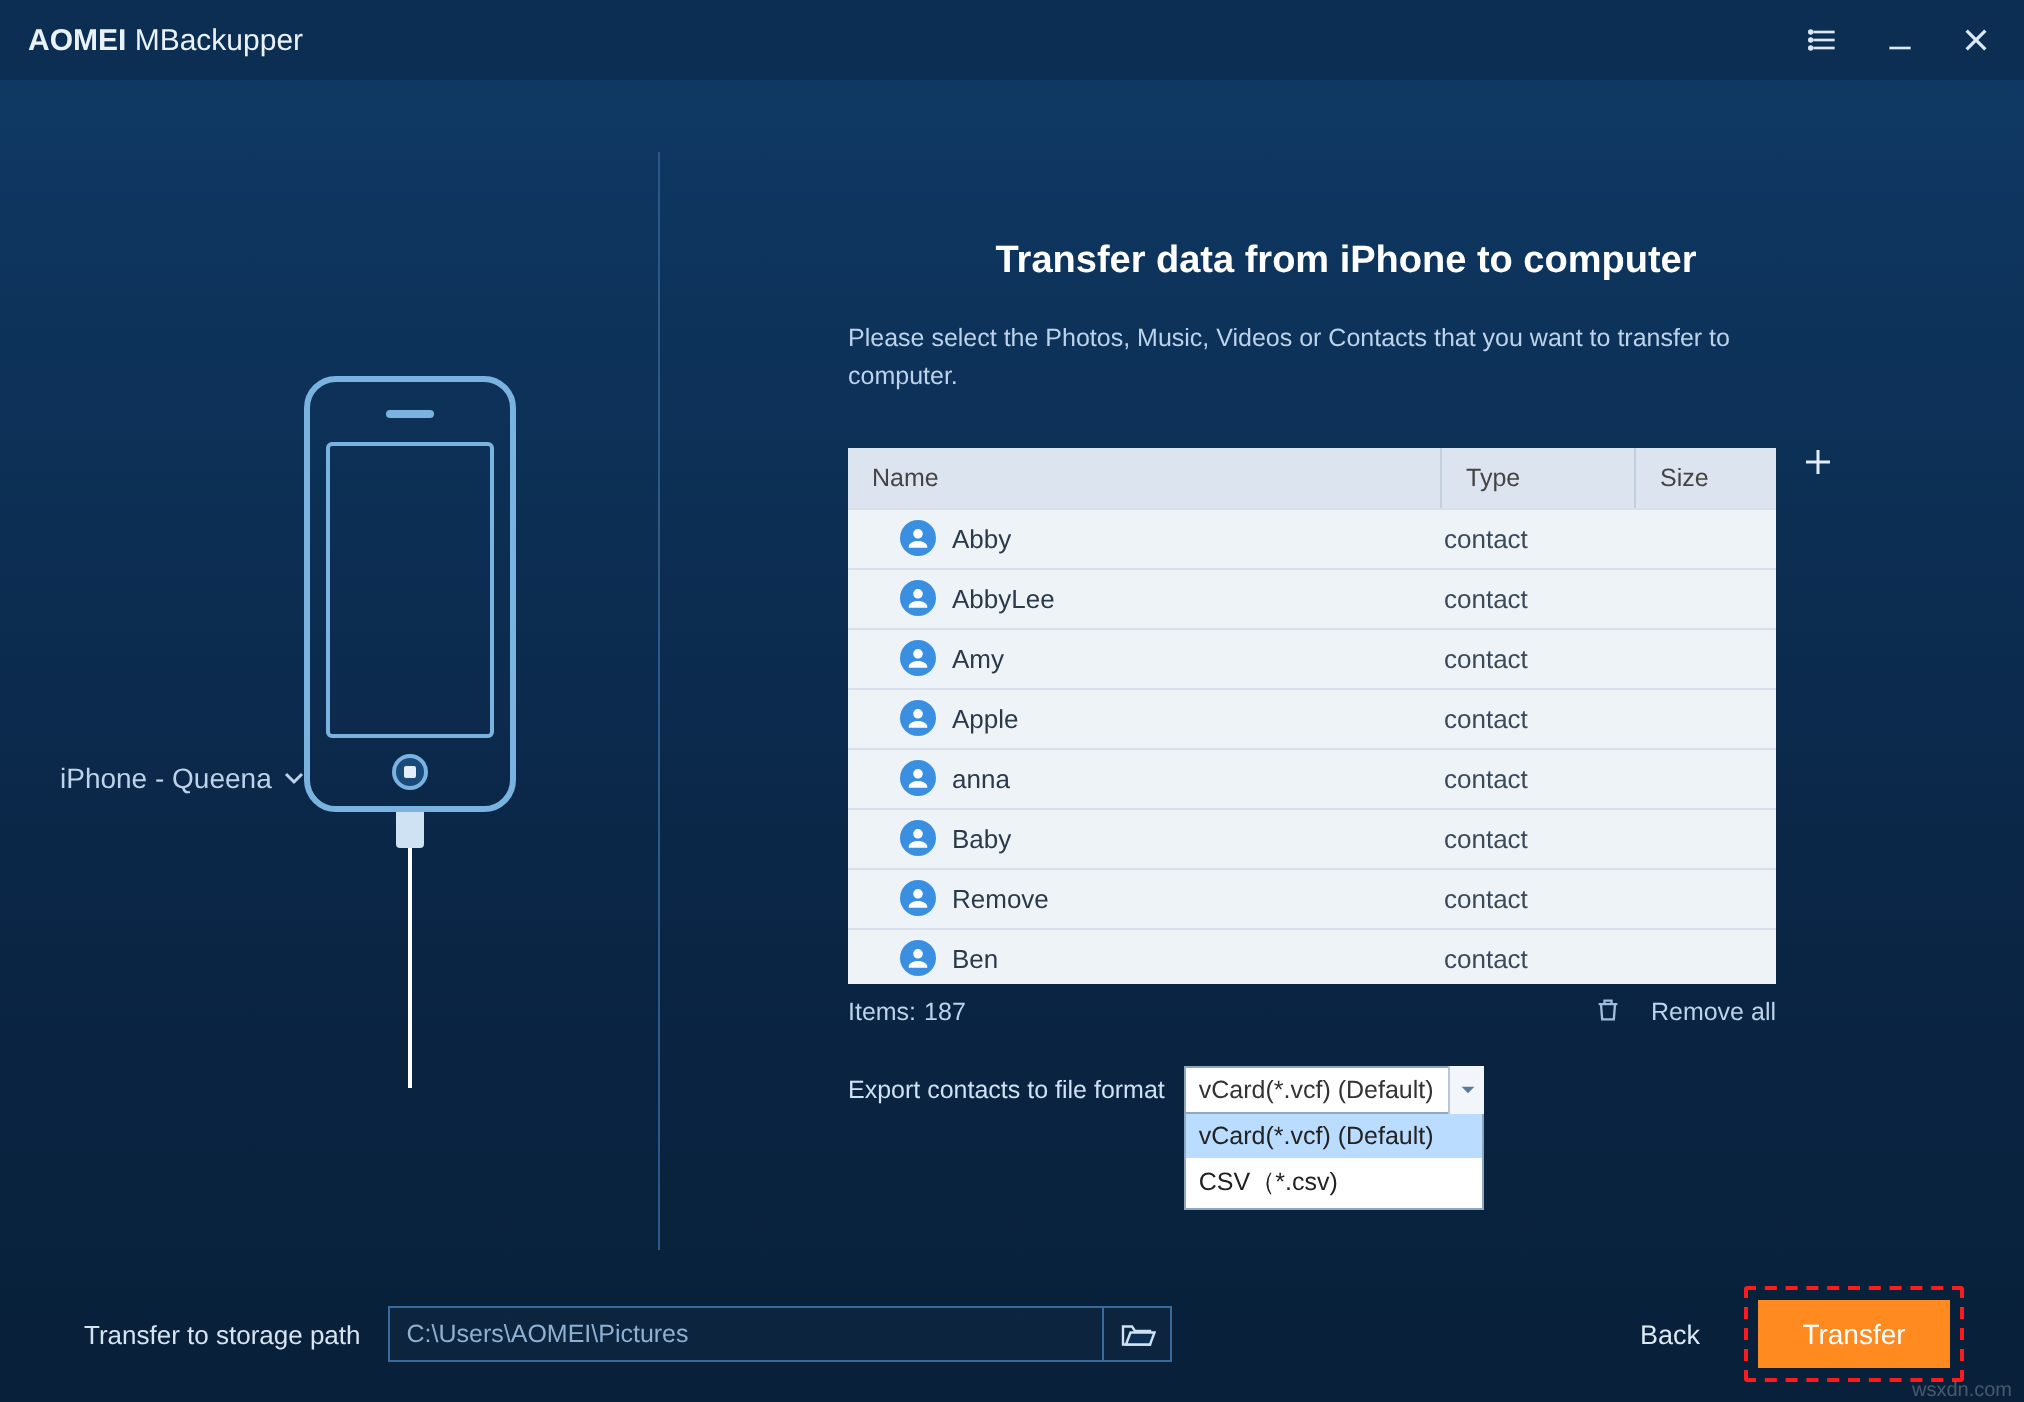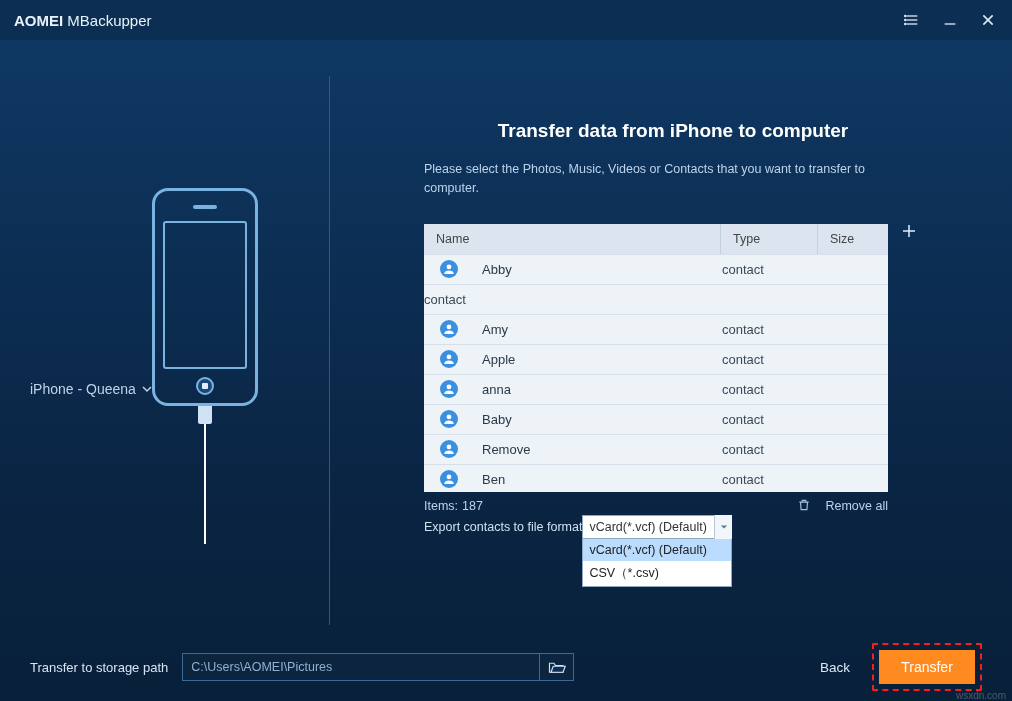--- a/index.html
+++ b/index.html
@@ -38,46 +38,46 @@
   .table { width: 464px; background: #e9eff5; color: #333; font-size: 13px; }
   .thead { display: flex; background: #dce5ef; height: 30px; align-items: center; }
   .thead .col { padding: 0 12px; color: #444; font-size: 12.5px; }
   .col-name { flex: 1 1 auto; }
   .col-type { width: 96px; }
   .col-size { width: 70px; }
   .col-th-sep { border-left: 1px solid #c3d1df; height: 30px; }
 
   .tbody { max-height: 238px; overflow: hidden; position: relative; }
   .row { display: flex; align-items: center; height: 30px; border-top: 1px solid #d7e0ea; background: #eef3f8; }
-  .row .col-name { display: flex; align-items: center; gap: 24px; padding-left: 16px; color: #2a3a4a; }
+  .row .col-name { display: flex; align-items: center; gap: 8px; padding-left: 26px; color: #2a3a4a; }
   .row .col-type { color: #3a4a5a; }
   .row .col-size { color: #3a4a5a; }
   .contact-icon { width: 18px; height: 18px; }
   .contact-icon circle.bg { fill: #3b8fe0; }
   .contact-icon path { fill: #fff; }
 
   .under-table { width: 464px; display: flex; align-items: center; margin-top: 6px; font-size: 12.5px; color: #bcd3ea; }
   .under-table .count-label { margin-right: 4px; }
   .under-table .spacer { flex: 1; }
   .trash { margin-right: 14px; cursor: pointer; }
   .trash svg { width: 14px; height: 14px; color: #9fbedd; }
   .remove-all { cursor: pointer; }
 
-  .export-row { display: flex; align-items: flex-start; font-size: 12.5px; }
+  .export-row { margin-top: 18px; display: flex; align-items: flex-start; gap: 10px; font-size: 12.5px; }
   .export-label { color: #cfe2f3; padding-top: 5px; }
   .combo { width: 150px; position: relative; }
   .combo-input { width: 100%; height: 24px; background: #fff; border: 1px solid #8fa8c2; display: flex; align-items: center; padding: 0 6px; color: #333; font-size: 12.5px; }
   .combo-btn { position: absolute; right: 0; top: 0; width: 18px; height: 24px; border-left: 1px solid #b5c7d9; display: flex; align-items: center; justify-content: center; color: #5a7a9a; background: #f2f6fa; cursor: pointer; }
   .combo-btn svg { width: 8px; height: 8px; }
   .dropdown { position: absolute; top: 24px; left: 0; right: 0; background: #fff; border: 1px solid #8fa8c2; border-top: none; z-index: 5; }
   .dropdown .opt { padding: 4px 6px; font-size: 12.5px; color: #222; cursor: pointer; }
   .dropdown .opt.selected { background: #b9dcff; }
 
   
-  .bottombar { position: absolute; left: 0; right: 0; bottom: 0; height: 68px; display: flex; align-items: center; padding: 0 30px; }
+  .bottombar { position: absolute; left: 12px; right: 0; bottom: 0; height: 68px; display: flex; align-items: center; padding: 0 30px; }
   .path-label { font-size: 13px; color: #d6e4f2; margin-right: 14px; }
   .path-box { width: 392px; height: 28px; border: 1px solid #3a6a9a; display: flex; align-items: center; background: rgba(255,255,255,0.02); }
   .path-text { flex: 1; padding: 0 8px; color: #8fb0d2; font-size: 12.5px; }
   .browse { width: 34px; height: 26px; display: flex; align-items: center; justify-content: center; color: #cfe2f3; cursor: pointer; border-left: 1px solid #3a6a9a; }
   .browse svg { width: 18px; height: 14px; }
   .bottom-spacer { flex: 1; }
   .back-btn { color: #dbe8f5; font-size: 13.5px; margin-right: 22px; cursor: pointer; }
   .transfer-wrap { border: 2px dashed #ff1b1b; padding: 5px; border-radius: 2px; }
   .transfer-btn { width: 96px; height: 34px; background: #ff8a1f; color: #fff; font-size: 14px; border: none; cursor: pointer; }
 
@@ -162,20 +162,27 @@
                 <svg class="contact-icon" viewBox="0 0 24 24">
                   <circle class="bg" cx="12" cy="12" r="12"></circle>
                   <path d="M12 6a3.2 3.2 0 1 1 0 6.4A3.2 3.2 0 0 1 12 6zm0 8c3.4 0 6.2 1.7 6.2 3.8v.7H5.8v-.7C5.8 15.7 8.6 14 12 14z"></path>
                 </svg>
                 <span>Abby</span>
               </div>
               <div class="col col-type">contact</div>
               <div class="col col-size"></div>
             </div>
             <div class="row">
+              <div class="col col-name">
+                <svg class="contact-icon" viewBox="0 0 24 24">
+                  <circle class="bg" cx="12" cy="12" r="12"></circle>
+                  <path d="M12 6a3.2 3.2 0 1 1 0 6.4A3.2 3.2 0 0 1 12 6zm0 8c3.4 0 6.2 1.7 6.2 3.8v.7H5.8v-.7C5.8 15.7 8.6 14 12 14z"></path>
+                </svg>
+                <span>AbbyLee</span>
+              </div>
               <div class="col col-type">contact</div>
               <div class="col col-size"></div>
             </div>
             <div class="row">
               <div class="col col-name">
                 <svg class="contact-icon" viewBox="0 0 24 24">
                   <circle class="bg" cx="12" cy="12" r="12"></circle>
                   <path d="M12 6a3.2 3.2 0 1 1 0 6.4A3.2 3.2 0 0 1 12 6zm0 8c3.4 0 6.2 1.7 6.2 3.8v.7H5.8v-.7C5.8 15.7 8.6 14 12 14z"></path>
                 </svg>
                 <span>Amy</span>

